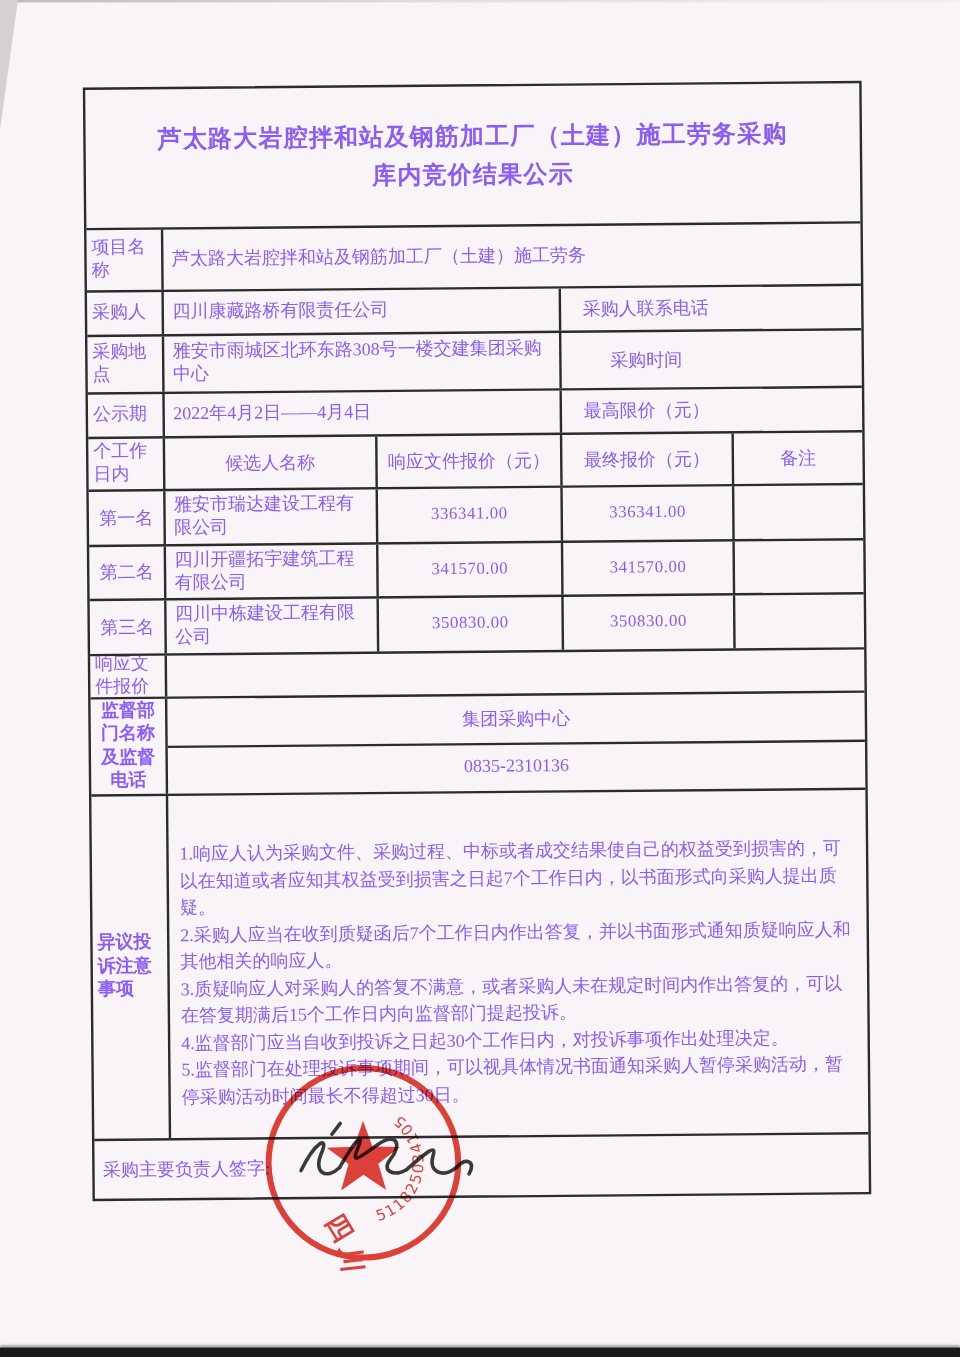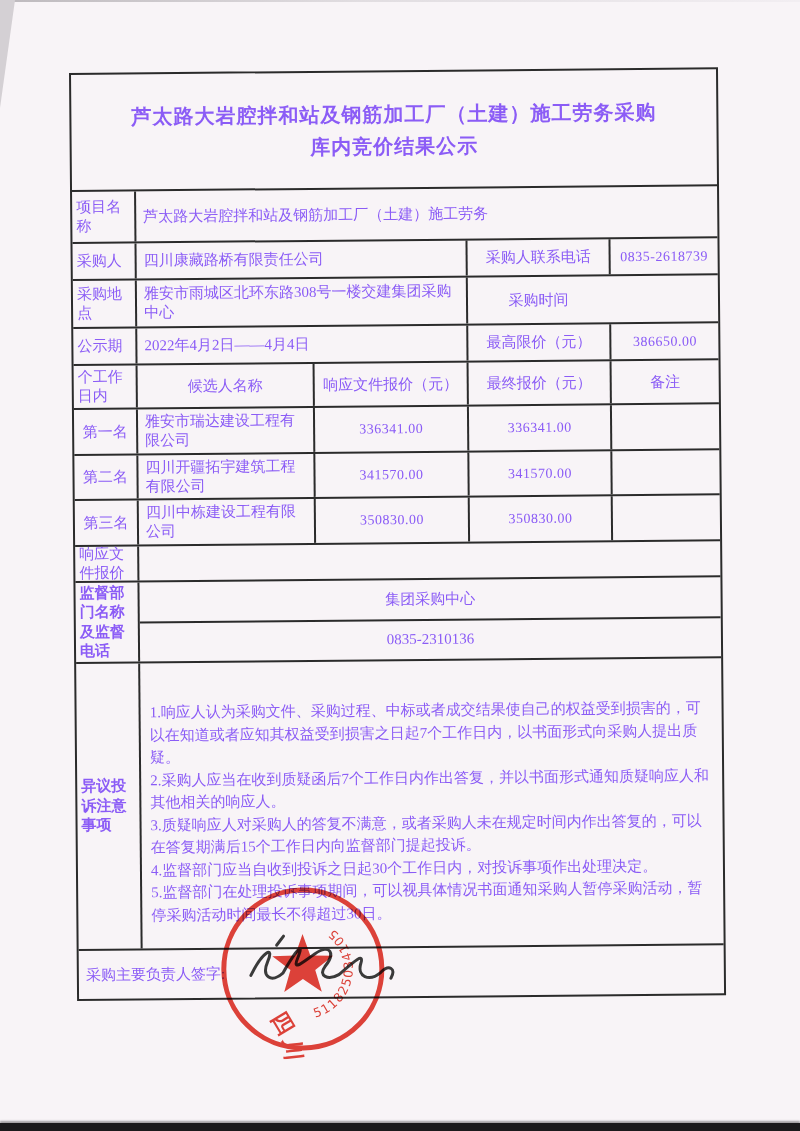--- a/index.html
+++ b/index.html
@@ -47,21 +47,21 @@
   .w143 { flex:0 0 143px; }
   .flex1 { flex:1 1 auto; } .h52{height:52px} .h37{height:37px} .h48{height:48px}
   .h44{height:44px} .h46{height:46px} .h45{height:45px} .h36{height:36px}
   .h81{height:81px} .h287{height:287px} .h50{height:50px}
   .title-block {
     height:115px; display:flex; flex-direction:column;
     align-items:center; justify-content:center;
     font-weight:bold; font-size:20px; letter-spacing:1px; line-height:1.6;
   }
   .label { padding:0 4px; line-height:1.3; word-break:break-all; font-size:15px; }
-  .label.tc span { display:block; width:100%; text-align:left;font-family:Liberation Serif, serif; }
+  .label.tc span { display:block; width:100%; text-align:center;font-family:Liberation Serif, serif; }
   .bold { font-weight:bold; }
   .padl { padding-left:7px; padding-right:4px; font-size:15px; line-height:1.25; }
   .center { justify-content:center; text-align:center; font-size:15px; }
   .num { justify-content:center; text-align:center; font-size:14px; letter-spacing:.5px; }
   .sup-col { flex-direction:column; align-items:stretch; padding:0; }
   .sup-cell { display:flex; align-items:center; justify-content:center; font-size:15px; }
   .sup-cell.bt { border-top:2px solid #2b2b2b; }
   .obj-cell { align-items:flex-start; }
   .obj-text { padding:38px 8px 0 9px; font-size:15px; line-height:22.5px; }
   .sig-cell { font-size:15px; padding-left:7px; }
@@ -87,34 +87,32 @@
 
     <div class="row h52">
       <div class="c w62 label">项目名称</div>
       <div class="c flex1 padl">芦太路大岩腔拌和站及钢筋加工厂（土建）施工劳务</div>
     </div>
 
     <div class="row h37">
       <div class="c w62 label">采购人</div>
       <div class="c w331 padl">四川康藏路桥有限责任公司</div>
       <div class="c w143 center">采购人联系电话</div>
-      <div class="c flex1 num">0835-2618739</div>
     </div>
 
     <div class="row h48">
       <div class="c w62 label">采购地点</div>
       <div class="c w331 padl">雅安市雨城区北环东路308号一楼交建集团采购中心</div>
       <div class="c w143 center">采购时间</div>
     </div>
 
     <div class="row h37">
       <div class="c w62 label">公示期</div>
       <div class="c w331 padl">2022年4月2日——4月4日</div>
       <div class="c w143 center">最高限价（元）</div>
-      <div class="c flex1 num">386650.00</div>
     </div>
 
     <div class="row h44">
       <div class="c w62 label">个工作日内</div>
       <div class="c w177 center">候选人名称</div>
       <div class="c w154 center">响应文件报价（元）</div>
       <div class="c w143 center">最终报价（元）</div>
       <div class="c flex1 center">备注</div>
     </div>
 

